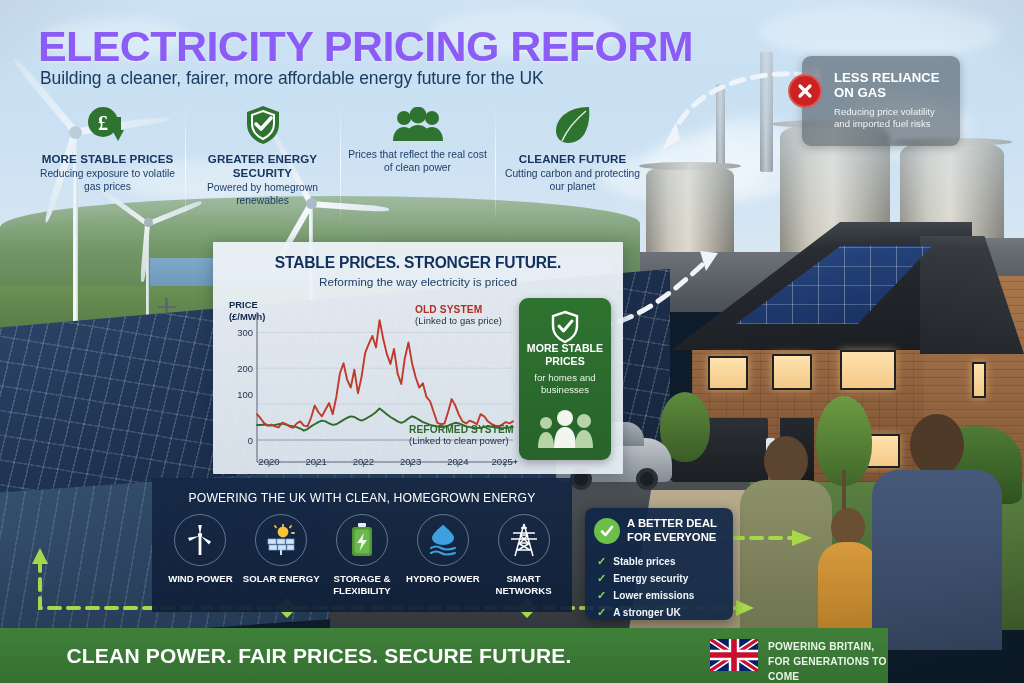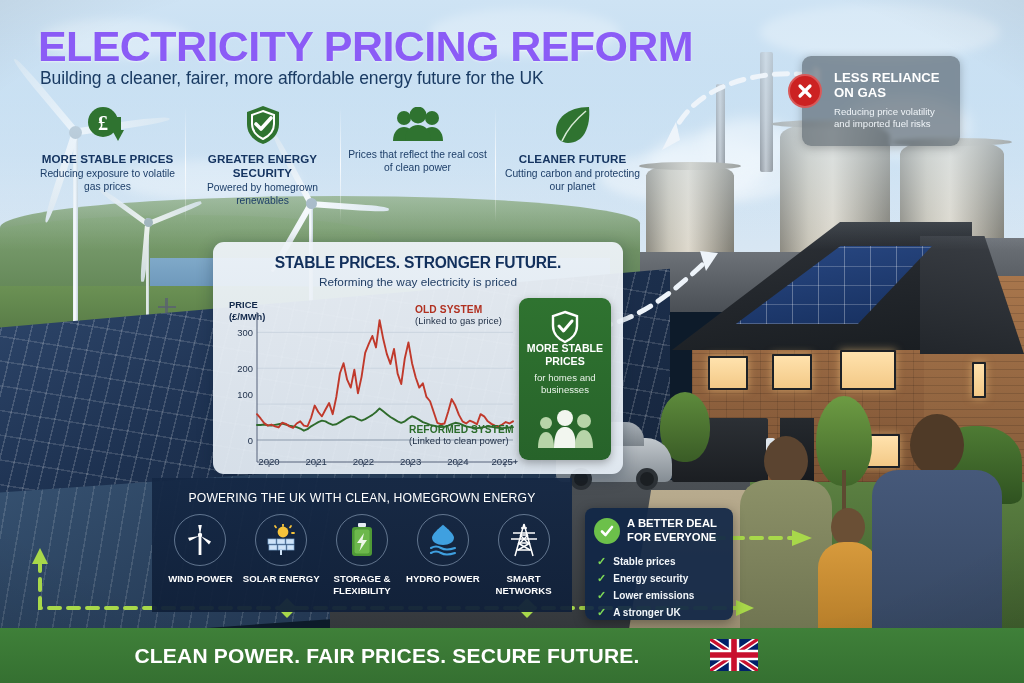--- a/index.html
+++ b/index.html
@@ -235,21 +235,21 @@
     font-size:9.6px; color:#eef3f7; line-height:1.3;
   }
 
   
   .darrow{ position:absolute; pointer-events:none; }
 
   
   .chartpanel {
     position:absolute; left:213px; top:242px; width:410px; height:232px;
     background:linear-gradient(180deg, rgba(238,243,248,.95), rgba(228,236,244,.93));
-    border-radius:11px;
+    border-radius:1px;
     box-shadow:0 4px 16px rgba(10,25,45,.30);
   }
   .ch-title{
     position:absolute; left:0; right:0; top:12px; text-align:center;
     font-size:15.6px; font-weight:bold; color:#12305c; letter-spacing:-.2px;
   }
   .ch-sub{
     position:absolute; left:0; right:0; top:33px; text-align:center;
     font-size:11.8px; color:#203d63;
   }
@@ -321,21 +321,21 @@
     position:absolute; left:42px; top:9px; right:6px;
     font-size:11.3px; font-weight:bold; color:#fff; line-height:1.2;
   }
   .dlist{ position:absolute; left:12px; top:45px; right:6px; }
   .dli{ display:flex; align-items:center; gap:7px; height:17px; }
   .dli b{ color:#7ed957; font-size:11px; font-weight:bold; }
   .dli span{ color:#f2f6fa; font-size:10px; font-weight:bold; }
 
   
   .banner{
-    position:absolute; left:0; bottom:0; width:1024px; height:55px;
+    position:absolute; left:0; bottom:0; width:888px; height:55px;
     background:linear-gradient(180deg,#3f8039,#357031);
   }
   .banner .slogan{
     position:absolute; left:0; right:0; top:16px; text-align:center;
     font-size:21px; font-weight:bold; color:#fff; letter-spacing:.2px;
     padding-right:250px;
   }
   .flagbox{ position:absolute; left:710px; top:11px; width:48px; height:32px; }
   .bannerside{
     position:absolute; left:768px; top:12px;
@@ -726,15 +726,19 @@
     <div class="slogan">CLEAN POWER. FAIR PRICES. SECURE FUTURE.</div>
     <div class="flagbox">
       <svg width="48" height="32" viewBox="0 0 60 40">
         <rect width="60" height="40" fill="#012169"></rect>
         <path d="M0,0 L60,40 M60,0 L0,40" stroke="#fff" stroke-width="8"></path>
         <path d="M0,0 L60,40 M60,0 L0,40" stroke="#C8102E" stroke-width="4"></path>
         <path d="M30,0 V40 M0,20 H60" stroke="#fff" stroke-width="13"></path>
         <path d="M30,0 V40 M0,20 H60" stroke="#C8102E" stroke-width="7"></path>
       </svg>
     </div>
+    <div class="bannerside">
+      <div>POWERING BRITAIN,</div>
+      <div>FOR GENERATIONS TO COME</div>
+    </div>
   </div>
 
 </div>
 
 </body></html>

